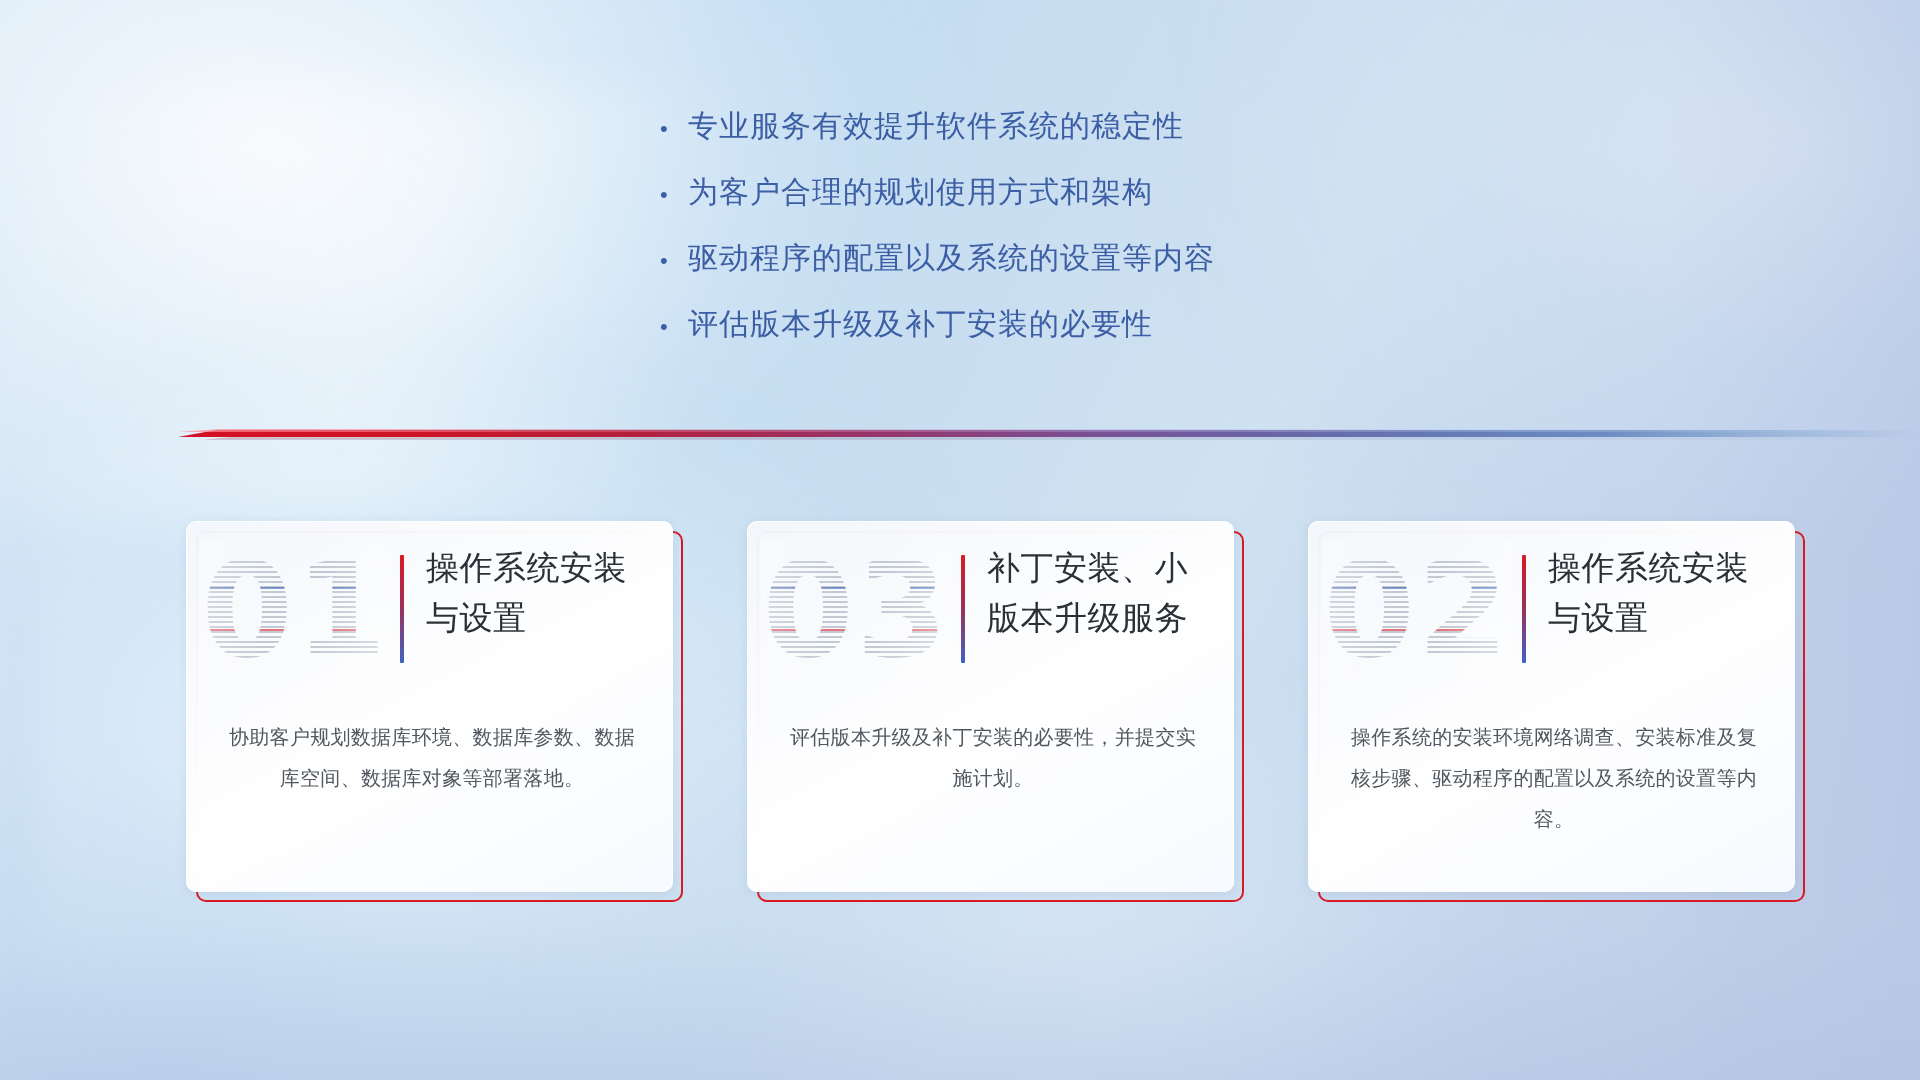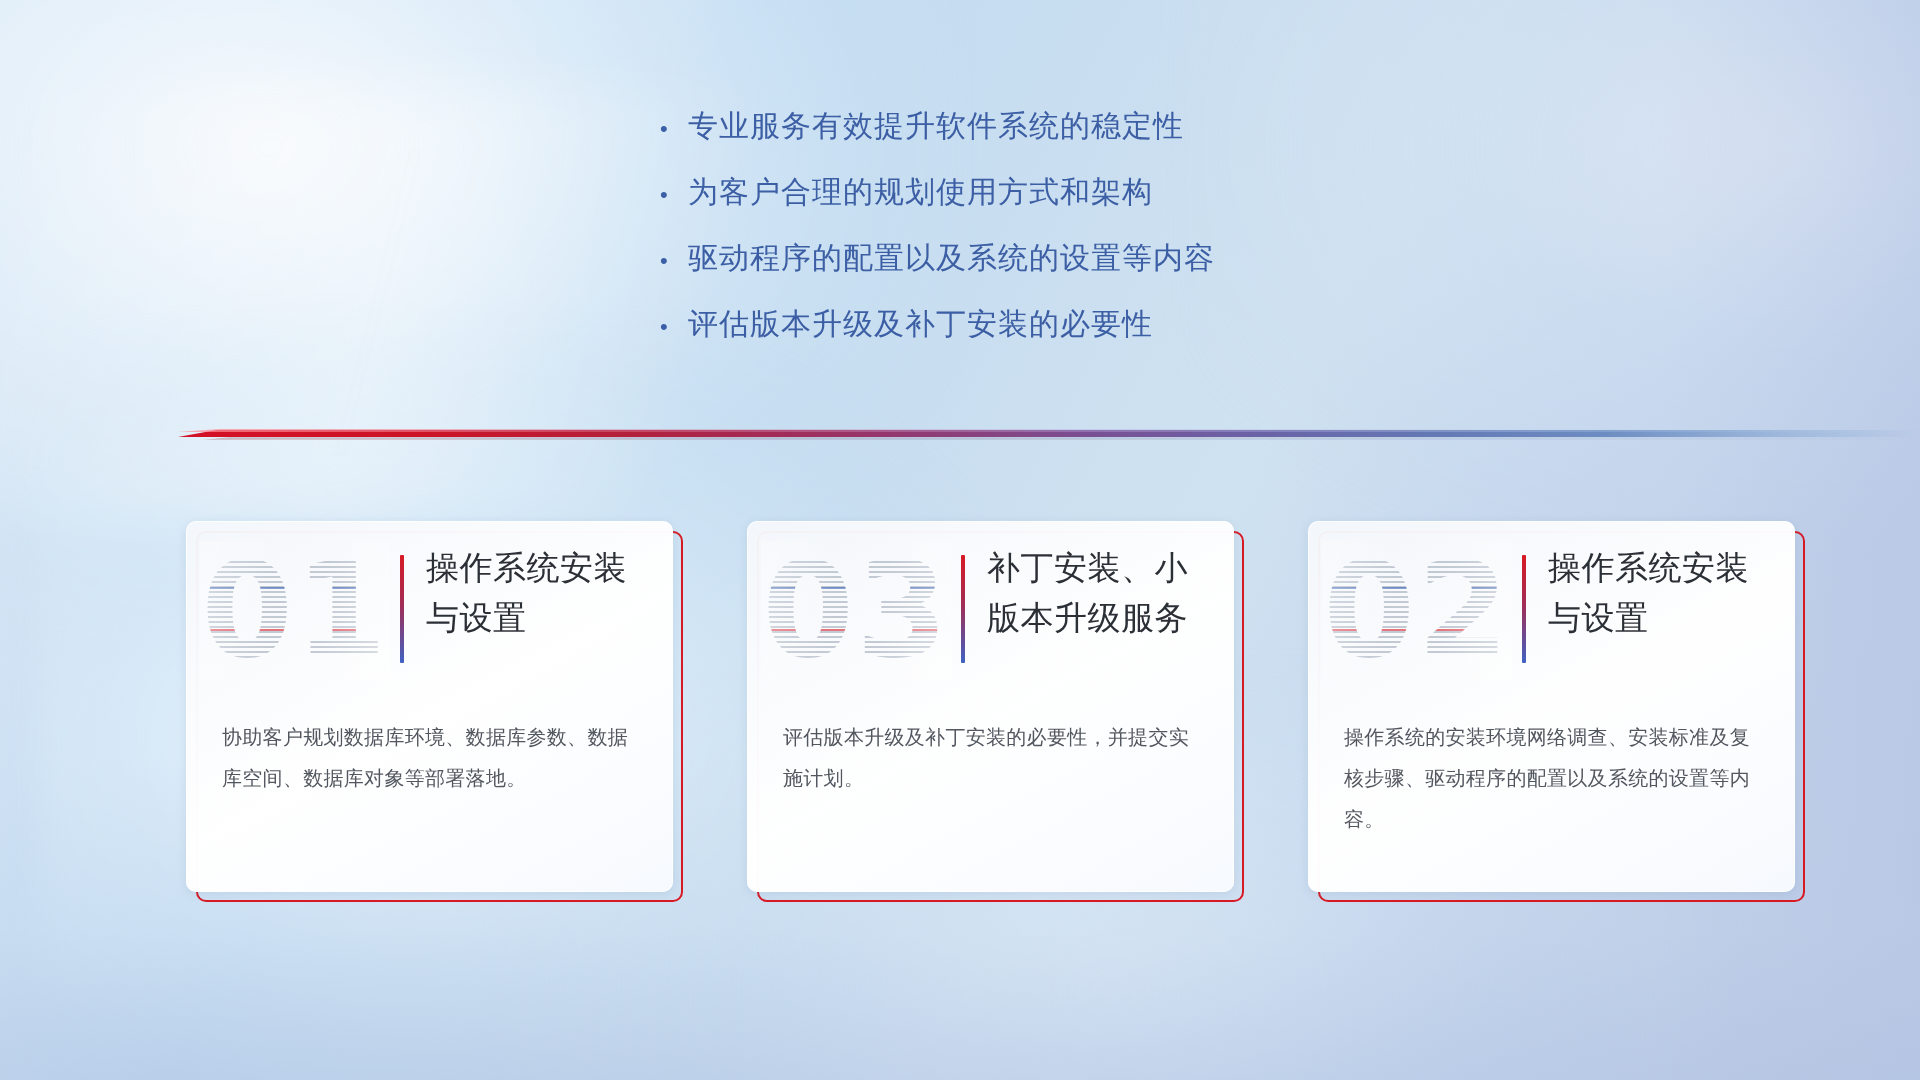--- a/index.html
+++ b/index.html
@@ -324,20 +324,21 @@
 
   .card-body {
     position: absolute;
     left: 36px;
     top: 196px;
     width: 420px;
     font-size: 20px;
     line-height: 41px;
     color: #52575f;
     letter-spacing: 0.3px;
+    text-align: center;
   }
 </style>
 </head>
 <body>
 
 <div id="slide">
 
   <div class="bg-base"></div>
   <div class="bg-glow-a"></div>
   <div class="bg-glow-b"></div>

